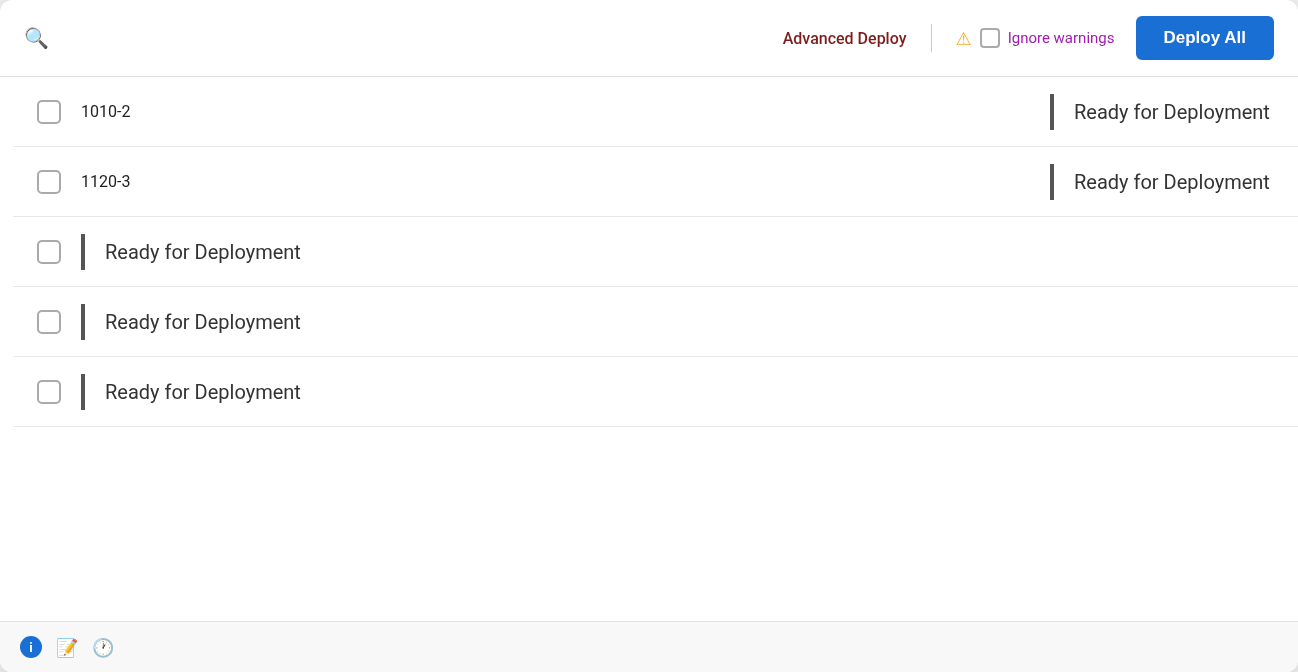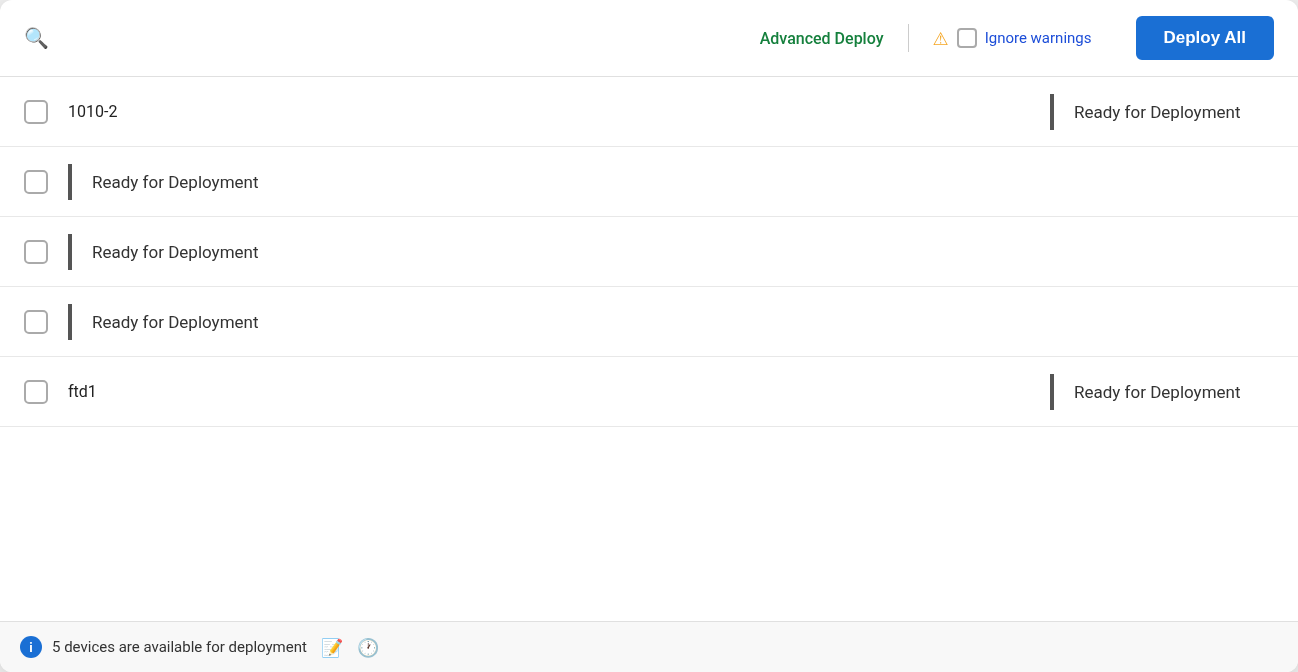--- a/index.html
+++ b/index.html
@@ -42,21 +42,21 @@
       color: #555;
       font-size: 20px;
       cursor: pointer;
     }
 
     .header-spacer {
       flex: 1;
     }
 
     .advanced-deploy-link {
-      color: #15803d;
+      color: #7f1d1d;
       font-size: 16px;
       font-weight: 500;
       cursor: pointer;
       text-decoration: none;
     }
 
     .header-divider {
       width: 1px;
       height: 28px;
       background: #cccccc;
@@ -79,42 +79,43 @@
       height: 20px;
       border: 2px solid #aaaaaa;
       border-radius: 4px;
       background: #ffffff;
       cursor: pointer;
       flex-shrink: 0;
     }
 
     .ignore-warnings-label {
       font-size: 15px;
-      color: #1d4ed8;
+      color: #a21caf;
     }
 
     .deploy-all-btn {
       background: #1a6fd4;
       color: #ffffff;
       border: none;
       border-radius: 6px;
       padding: 12px 28px;
       font-size: 17px;
       font-weight: 600;
       cursor: pointer;
-      margin-left: 28px;
+      margin-left: 5px;
     }
 
     
     .table-area {
       flex: 1;
       overflow: hidden;
       display: flex;
       flex-direction: column;
       position: relative;
+      padding-left: 13px;
     }
 
     .table-body {
       flex: 1;
       overflow-y: auto;
       padding-right: 0;
       position: relative;
     }
 
     .table-body::-webkit-scrollbar {
@@ -159,21 +160,21 @@
 
     .row-separator {
       width: 4px;
       height: 36px;
       background: #555555;
       margin-right: 20px;
       flex-shrink: 0;
     }
 
     .row-status {
-      font-size: 17px;
+      font-size: 20px;
       color: #333;
       min-width: 200px;
     }
 
     
     .footer {
       display: flex;
       align-items: center;
       padding: 14px 20px;
       background: #f8f8f8;
@@ -235,44 +236,43 @@
     <div class="table-body" id="table-body">
 
     <div class="table-row">
       <div class="row-checkbox"></div>
       <span class="row-device-name">1010-2</span>
       <div class="row-separator"></div>
       <span class="row-status">Ready for Deployment</span>
     </div>
         <div class="table-row">
       <div class="row-checkbox"></div>
-      <div class="row-separator"></div>
-      <span class="row-status">Ready for Deployment</span>
-    </div>
-        <div class="table-row">
-      <div class="row-checkbox"></div>
-      <div class="row-separator"></div>
-      <span class="row-status">Ready for Deployment</span>
-    </div>
-        <div class="table-row">
-      <div class="row-checkbox"></div>
-      <div class="row-separator"></div>
-      <span class="row-status">Ready for Deployment</span>
-    </div>
-        <div class="table-row">
-      <div class="row-checkbox"></div>
-      <span class="row-device-name">ftd1</span>
+      <span class="row-device-name">1120-3</span>
+      <div class="row-separator"></div>
+      <span class="row-status">Ready for Deployment</span>
+    </div>
+        <div class="table-row">
+      <div class="row-checkbox"></div>
+      <div class="row-separator"></div>
+      <span class="row-status">Ready for Deployment</span>
+    </div>
+        <div class="table-row">
+      <div class="row-checkbox"></div>
+      <div class="row-separator"></div>
+      <span class="row-status">Ready for Deployment</span>
+    </div>
+        <div class="table-row">
+      <div class="row-checkbox"></div>
       <div class="row-separator"></div>
       <span class="row-status">Ready for Deployment</span>
     </div>
       </div>
   </div>
 
   <div class="footer">
     <div class="info-badge">
       <span>i</span>
     </div>
-    <span class="footer-text">5 devices are available for deployment</span>
     <span class="footer-icon" title="Edit schedule">📝</span>
     <span class="footer-icon" title="View history">🕐</span>
   </div>
 
 </div>
 
 </body></html>

